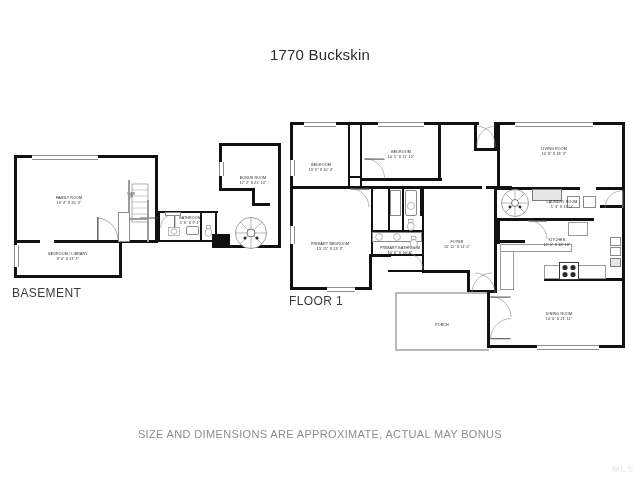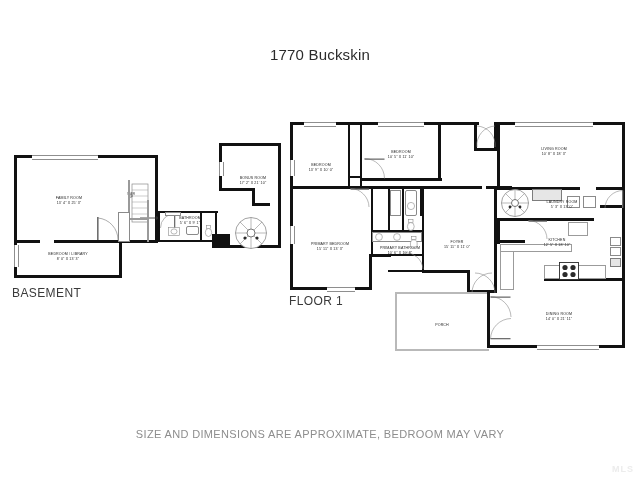--- a/index.html
+++ b/index.html
@@ -474,15 +474,15 @@
     <span class="rdim">14' 0" X 21' 11"</span>
   </div>
   <div class="room-label" style="left:160px; top:323px;">
     <span class="rname">PORCH</span>
     <span class="rdim"></span>
   </div>
 
   <div class="floor-label" style="left:7px; top:294px;">FLOOR 1</div>
 </div>
 
-<div id="disclaimer">SIZE AND DIMENSIONS ARE APPROXIMATE, BEDROOM MAY VARY</div>
+<div id="disclaimer">SIZE AND DIMENSIONS ARE APPROXIMATE, ACTUAL MAY BONUS</div>
 
 <div id="watermark">MLS</div>
 
 </body></html>

